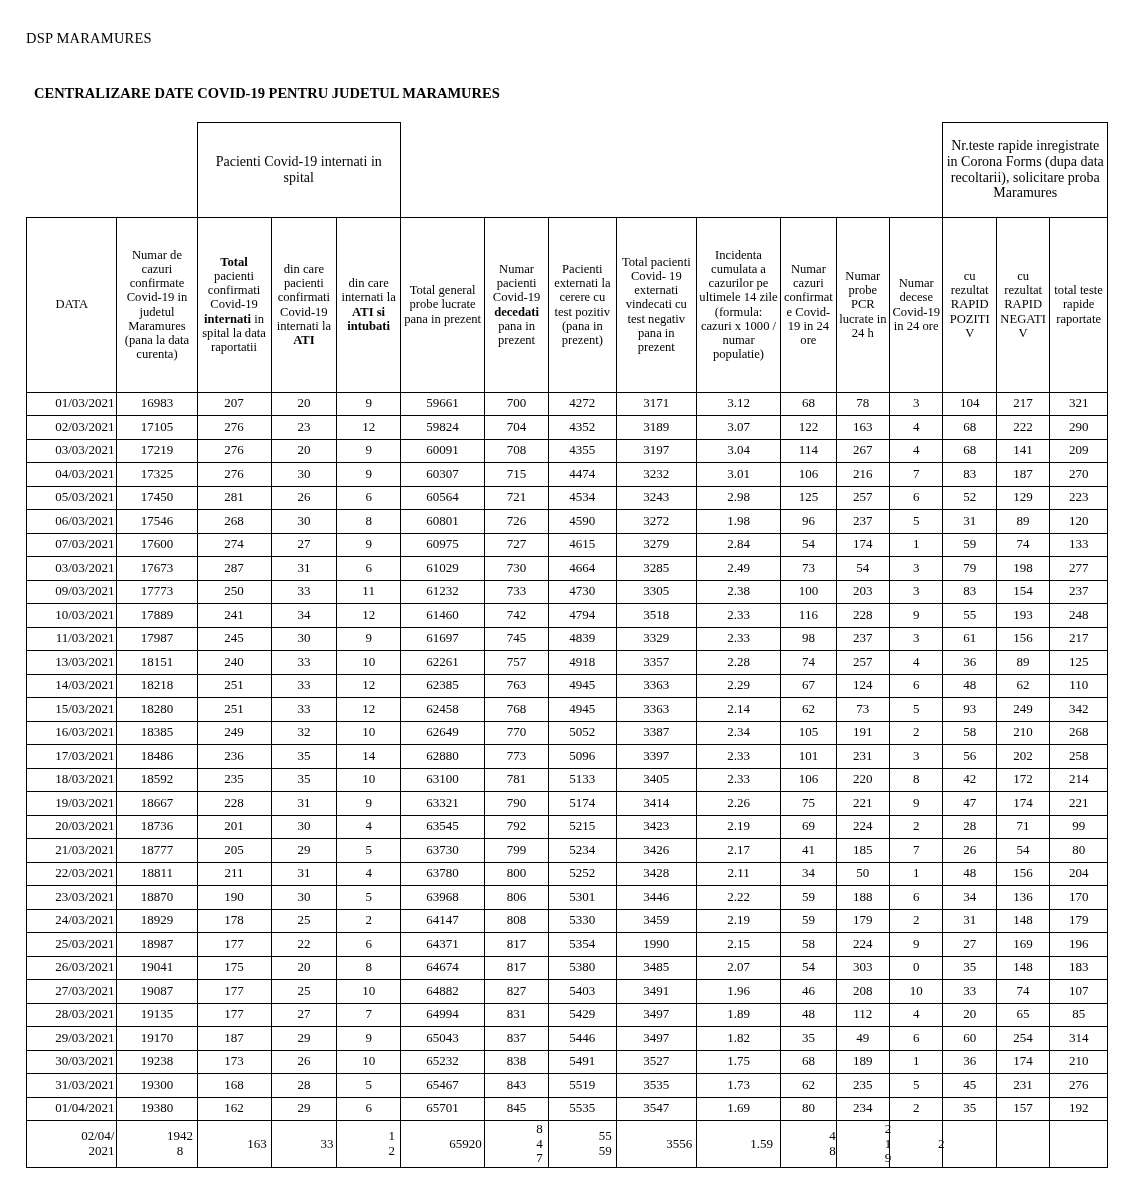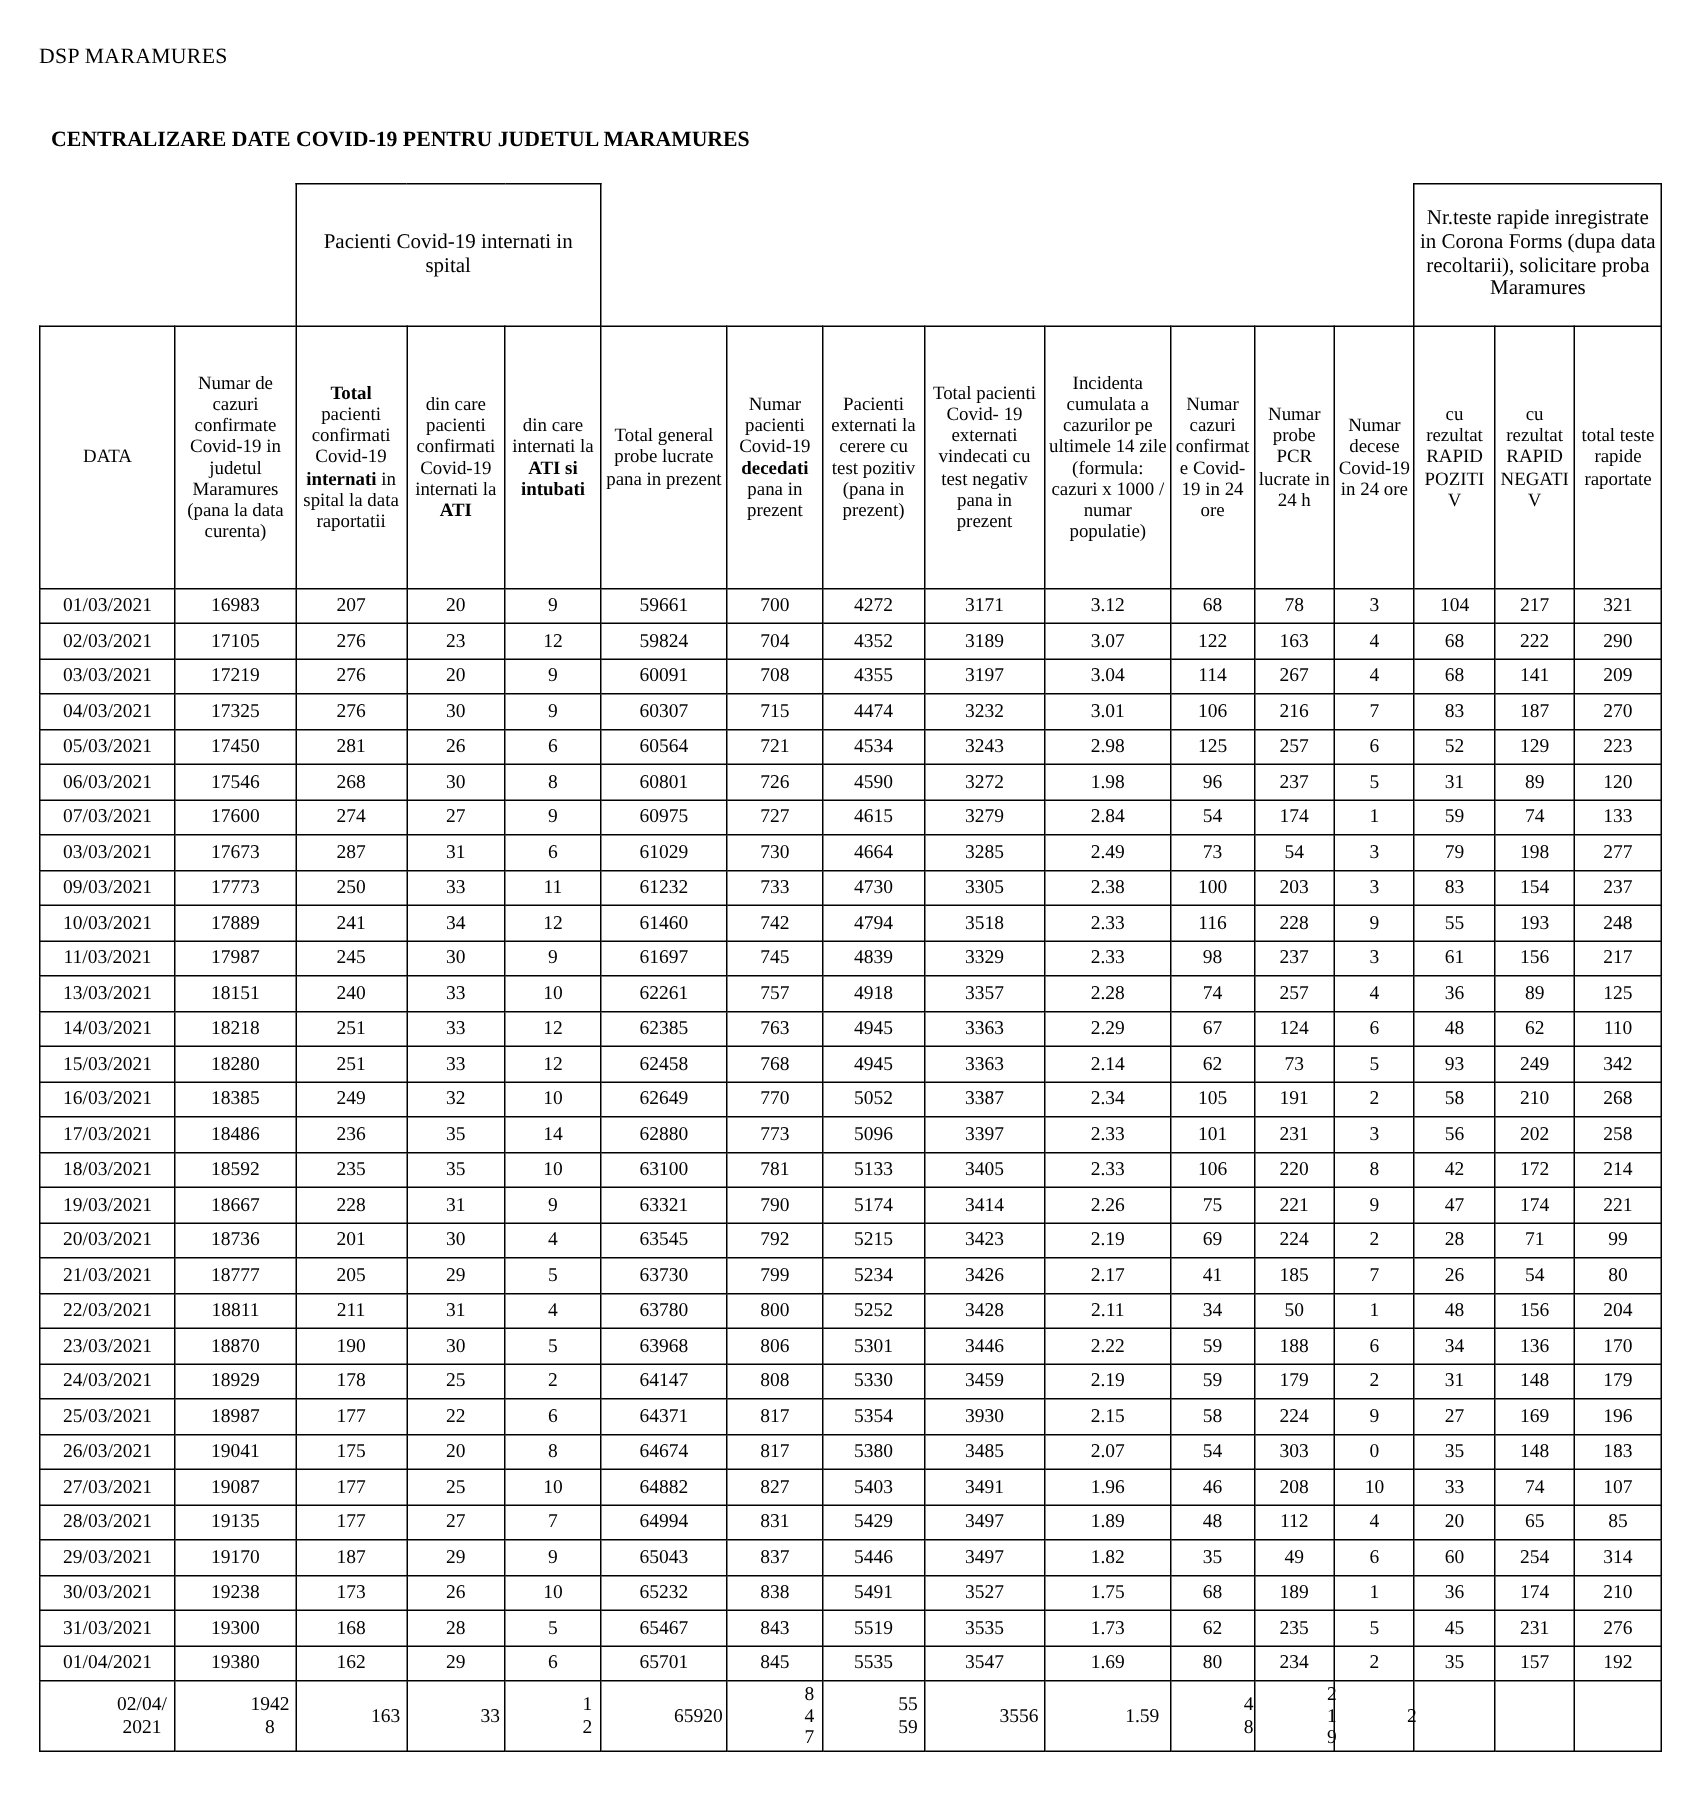--- a/index.html
+++ b/index.html
@@ -75,21 +75,21 @@
   .data-row td {
     height: 20.5px;
     font-size: 13px;
     border-top: 1px dotted #000;
     border-bottom: 1px dotted #000;
     border-left: 1px solid #000;
     border-right: 1px solid #000;
     padding: 0 2px;
   }
   .data-row td.datecol {
-    text-align: center;
+    text-align: right;
   }
   .data-row:first-of-type td {
     border-top: 1px solid #000;
   }
   .data-row:last-of-type td {
     border-bottom: 1px solid #000;
     padding-left: 48px;
   }
   .empty-cell { }
 </style>
@@ -577,21 +577,21 @@
           </tr>
           <tr class="data-row">
             <td class="datecol">25/03/2021</td>
             <td>18987</td>
             <td>177</td>
             <td>22</td>
             <td>6</td>
             <td>64371</td>
             <td>817</td>
             <td>5354</td>
-            <td>3930</td>
+            <td>1990</td>
             <td>2.15</td>
             <td>58</td>
             <td>224</td>
             <td>9</td>
             <td>27</td>
             <td>169</td>
             <td>196</td>
           </tr>
           <tr class="data-row">
             <td class="datecol">26/03/2021</td>

